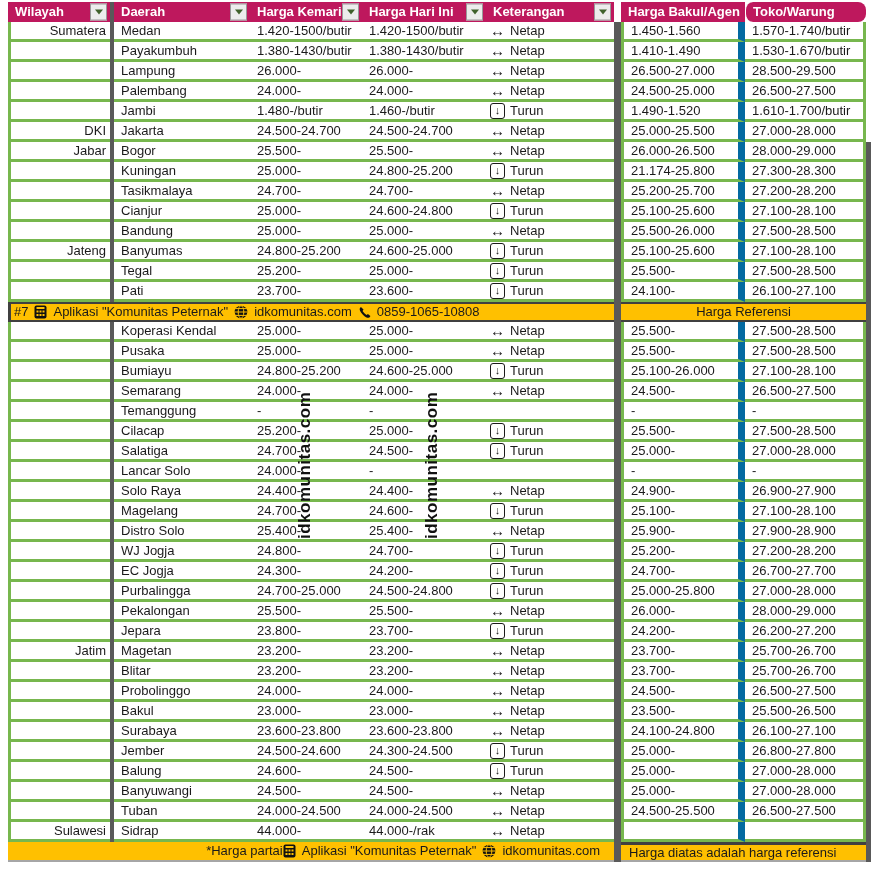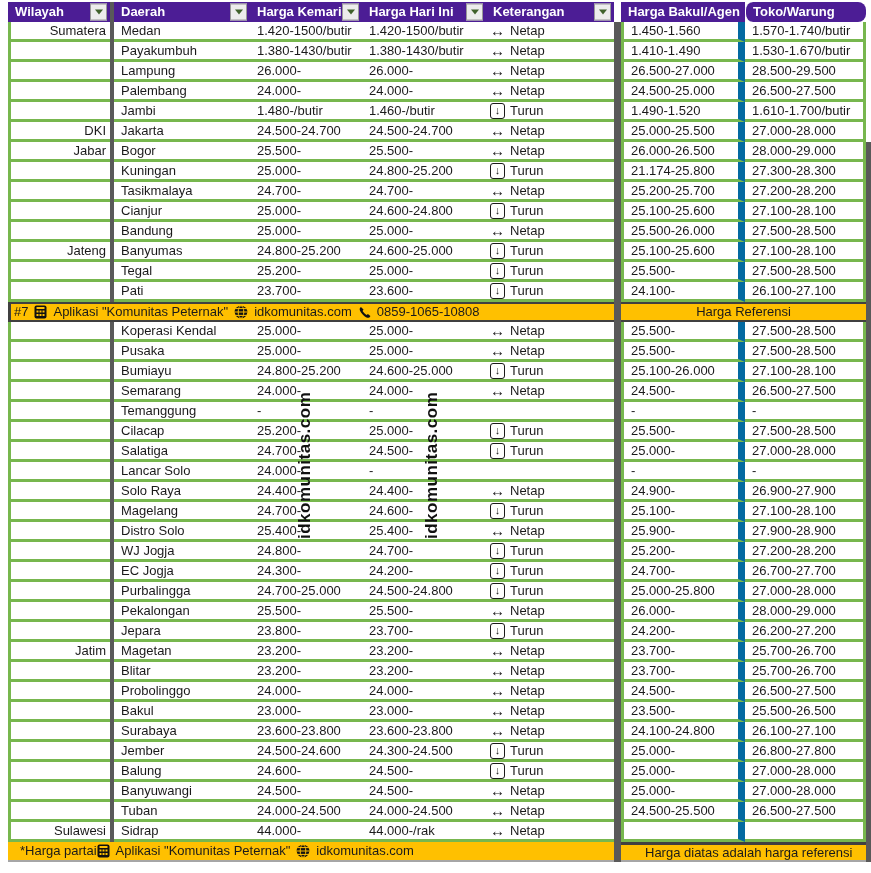--- a/index.html
+++ b/index.html
@@ -11,21 +11,21 @@
   .sheet{
     position:relative;
     margin:2px 0 0 8px;
     display:grid;
     grid-template-columns:102px 4px 136px 112px 124px 128px 7px 124px 121px 5px;
     width:863px;
   }
   .cell{box-sizing:border-box;height:20px;font-size:13px;line-height:17px;
         white-space:nowrap;overflow:hidden;background:#fff;}
   
-  .hc{background:#4c1d95;color:#fff;font-weight:bold;line-height:20px;
+  .hc{background:#be185d;color:#fff;font-weight:bold;line-height:20px;
       padding-left:7px;position:relative;overflow:visible;}
   .hd1{background:#595959;}
   .hd2{background:#ffffff;}
   .hedge{background:#ffffff;}
   .hc.c7h{border-left:1px solid #ffffff;border-radius:8px;}
   .filter-btn{
     position:absolute;right:3px;top:50%;transform:translateY(-50%);
     width:15px;height:15px;background:#ececec;border:1px solid #9a9a9a;
     display:flex;align-items:center;justify-content:center;cursor:pointer;
   }
@@ -56,27 +56,27 @@
   .banner-right{
     grid-column:8 / span 2;background:#FFC000;
     border-top:2px solid #404040;border-bottom:2px solid #404040;
     text-align:center;line-height:16px;
   }
   .b-date{font-weight:bold;font-size:13.5px;margin-top:46px;}
   .bicon{flex:0 0 auto;display:block;}
   
   .footer-left{
     grid-column:1 / span 6;background:#FFC000;
-    display:flex;align-items:center;justify-content:flex-start;
-    padding:0 14px 0 12px;line-height:18px;border-bottom:2px solid #a6a6a6;
+    display:flex;align-items:center;justify-content:flex-end;
+    padding:0 14px 0 20px;line-height:18px;border-bottom:2px solid #a6a6a6;
   }
   .footer-right{
     grid-column:8 / span 2;background:#FFC000;
     border-top:3px solid #404040;border-bottom:2px solid #a6a6a6;
-    padding-left:24px;line-height:15px;
+    padding-left:8px;line-height:15px;
   }
   .f-group{display:flex;align-items:center;gap:6px;}
   
   .watermark{
     position:absolute;z-index:5;
     writing-mode:vertical-rl;transform:rotate(180deg);
     font-weight:bold;font-size:17px;color:#111;letter-spacing:0.5px;
     height:160px;display:flex;align-items:center;justify-content:center;
     pointer-events:none;
   }

